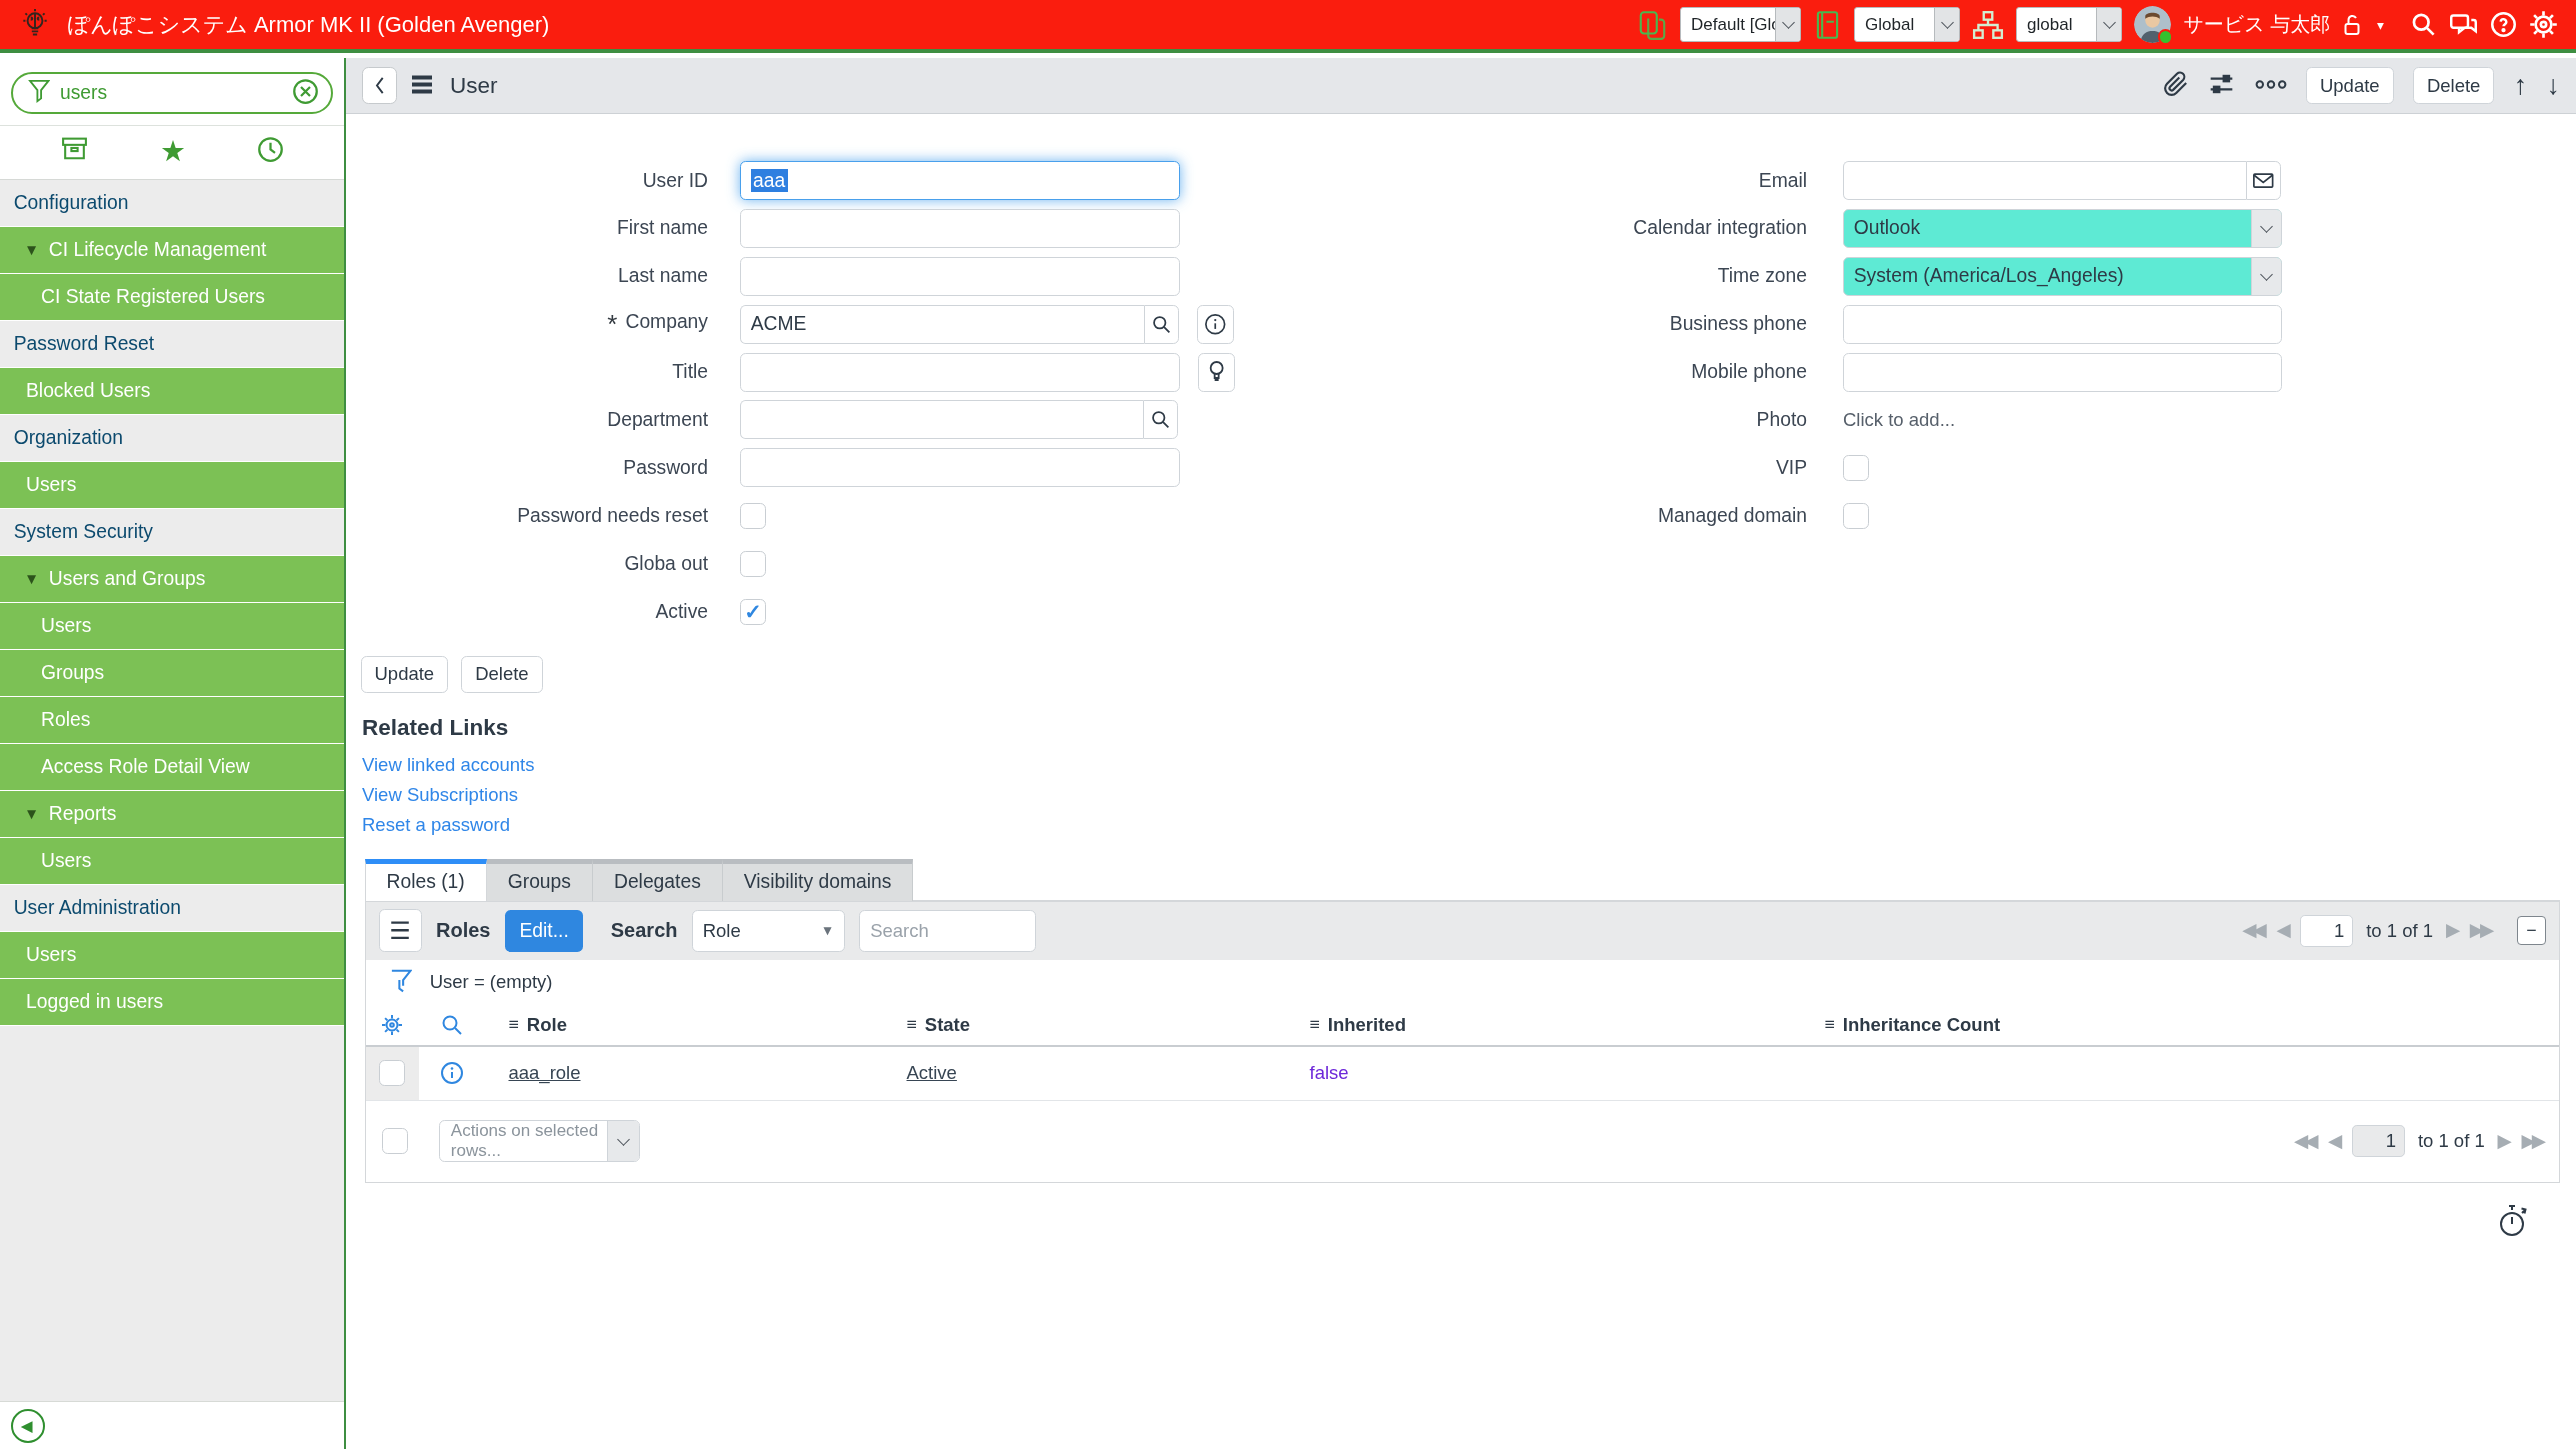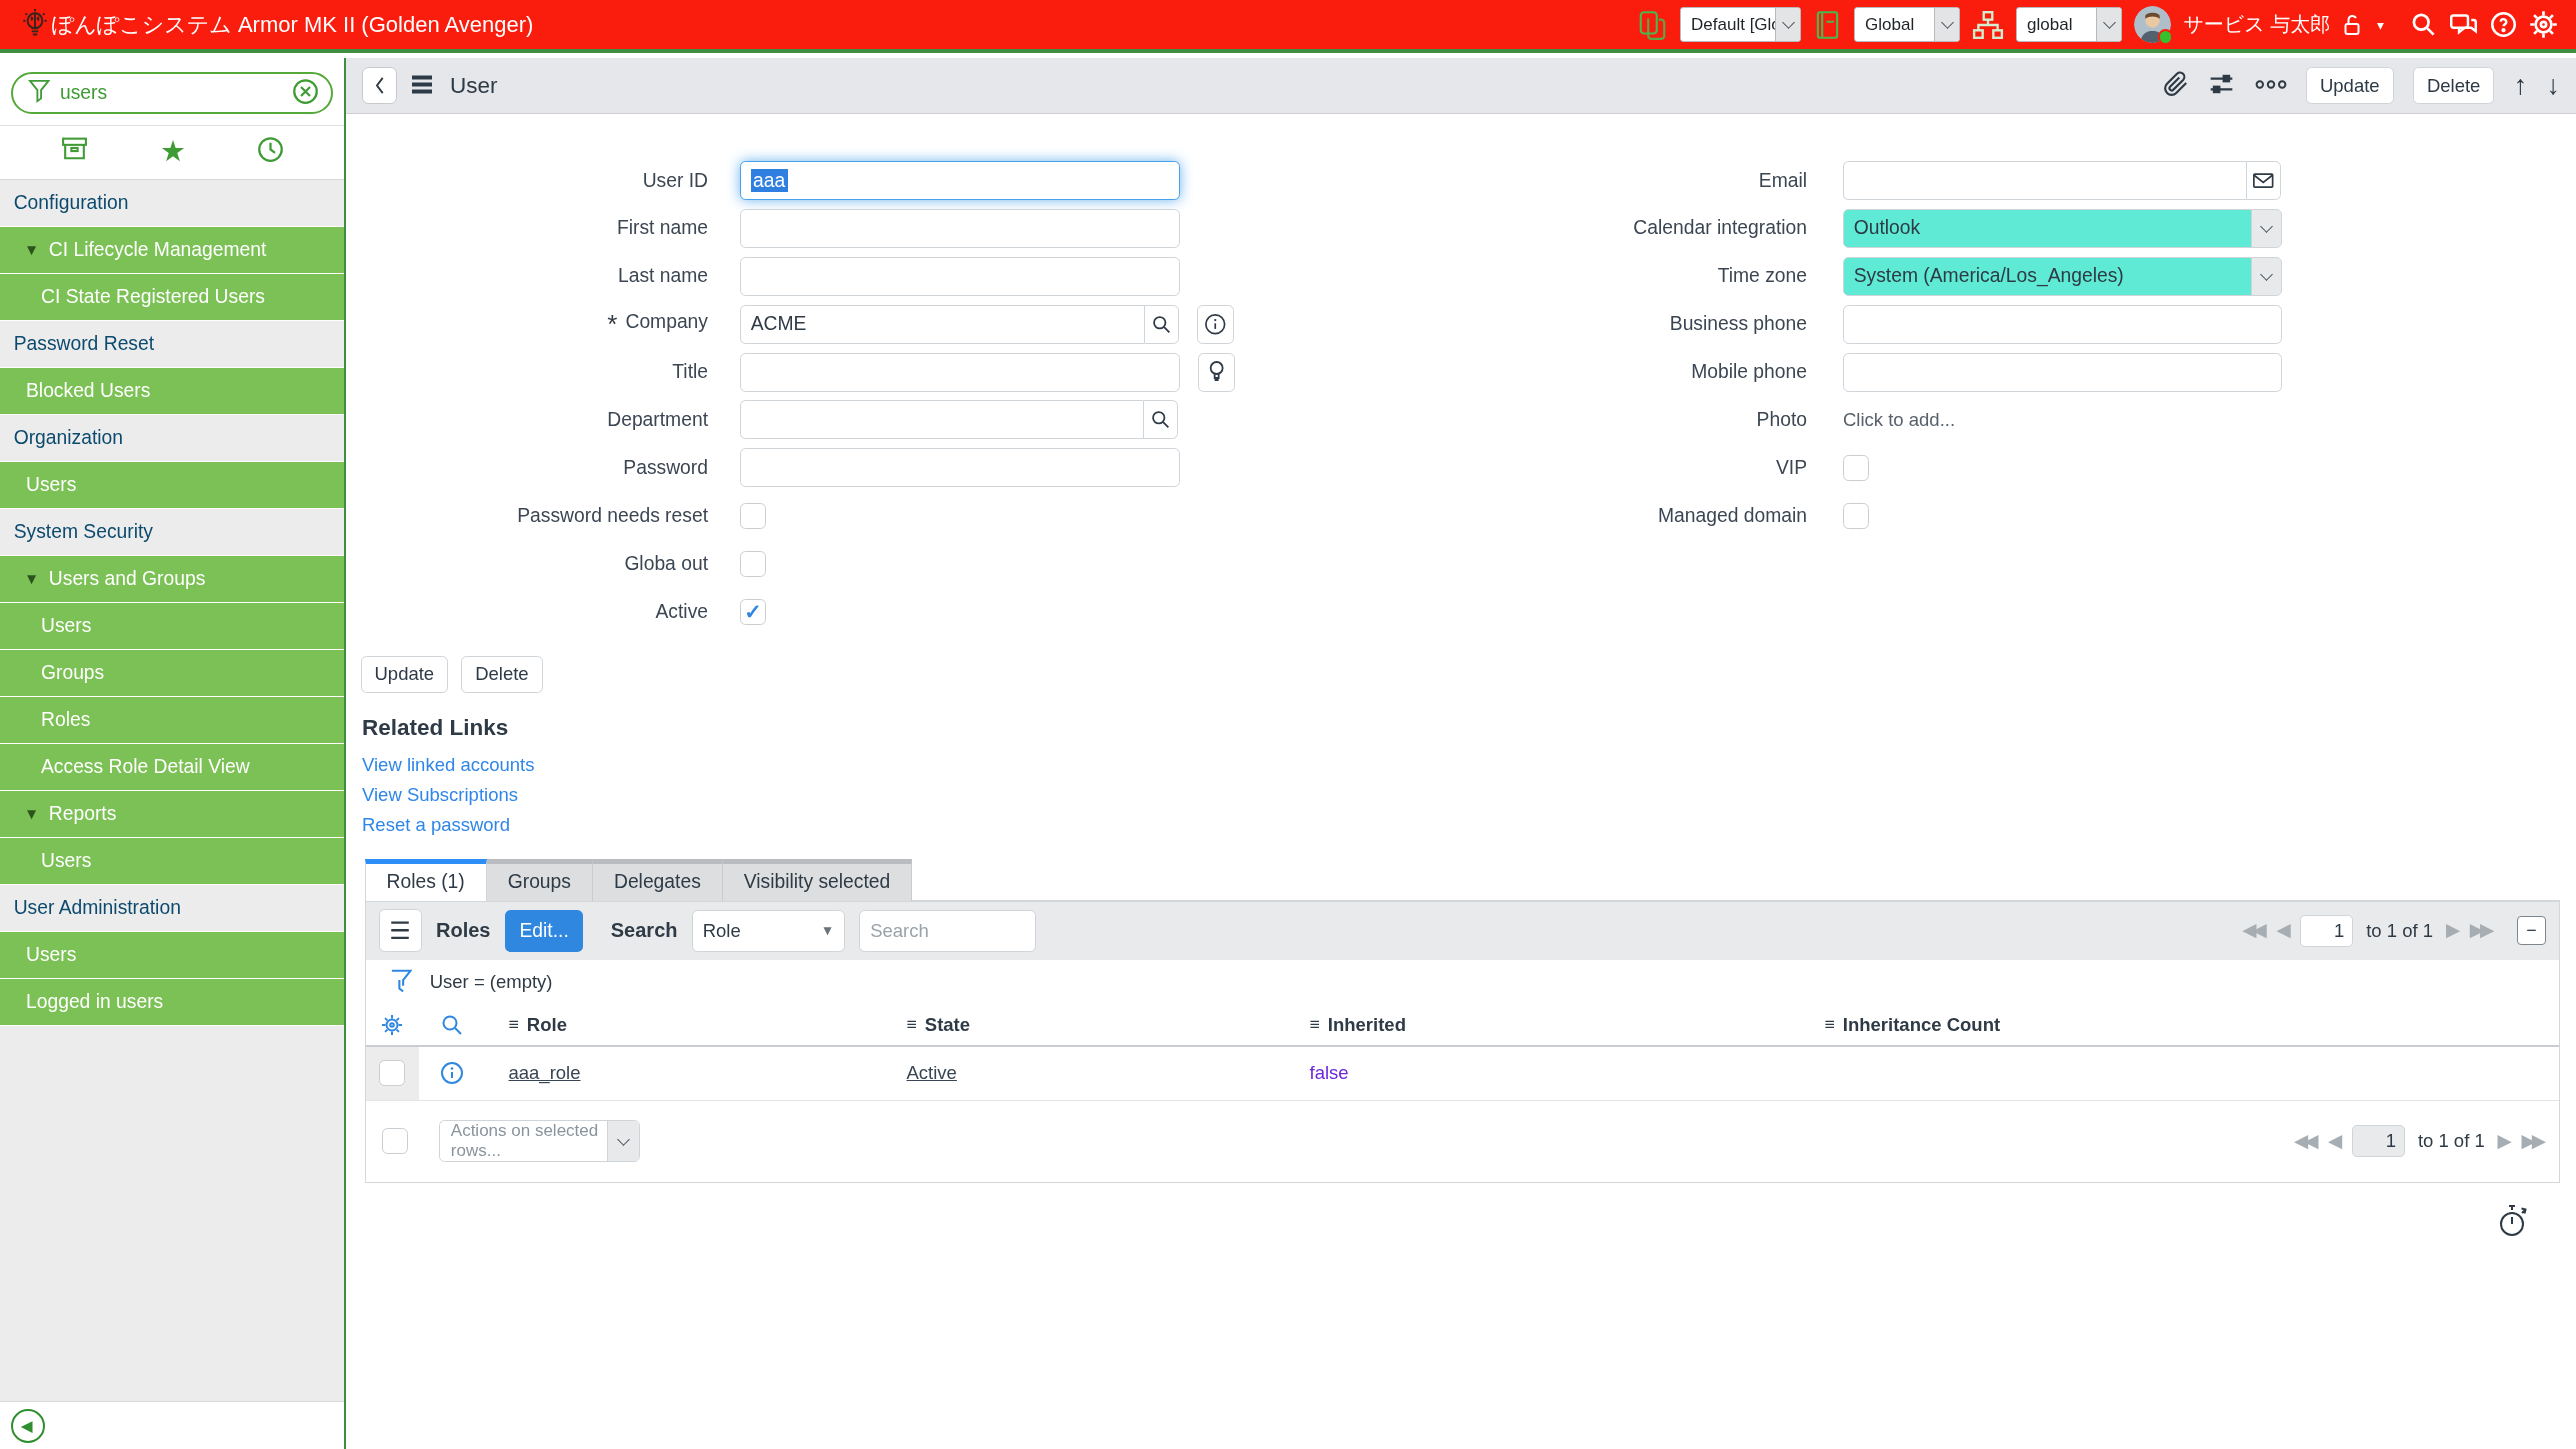--- a/index.html
+++ b/index.html
@@ -2,21 +2,21 @@
 <html style="font-size:13px"><head>
 <meta charset="utf-8">
 <style>
   html,body{margin:0;padding:0;background:#fff;}
   .screen{position:relative;width:2576px;height:1449px;overflow:hidden;
     font-family:"Liberation Sans",sans-serif;color:#2e3a46;}
 
   
   .topbar{position:absolute;top:0;left:0;right:0;height:53px;background:#fa1d0e;
     border-bottom:4.8px solid #3e8e41;display:flex;align-items:center;padding:0 17.7px;box-sizing:border-box;}
-  .brand{display:flex;align-items:center;}
+  .brand{display:flex;align-items:center;gap:16px;}
   .app-title{color:#fff;font-size:22px;white-space:nowrap;}
   .top-right{margin-left:auto;display:flex;align-items:center;gap:12px;}
   .hsel{height:35px;width:121px;background:#fff;border:0.8px solid #b6babd;border-radius:3.2px;
     display:flex;align-items:center;position:relative;padding:0 31px 0 9.7px;font-size:17px;color:#1f2428;
     overflow:hidden;white-space:nowrap;box-sizing:border-box;flex:none;}
   .hsel.s2,.hsel.s3{width:106px;}
   .hsel .seg{position:absolute;right:0;top:0;bottom:0;width:24px;background:#e2e4e6;
     border-left:0.8px solid #b6babd;display:flex;align-items:center;justify-content:center;}
   .chev{width:8px;height:8px;border-right:1.6px solid #4a5158;border-bottom:1.6px solid #4a5158;
     transform:rotate(45deg);margin-top:-3.2px;}
@@ -579,21 +579,21 @@
         <a class="rl-link">View linked accounts</a>
         <a class="rl-link">View Subscriptions</a>
         <a class="rl-link">Reset a password</a>
       </div>
 
       <div class="tabwrap">
         <div class="tabbar">
           <div class="tab active">Roles (1)</div>
           <div class="tab">Groups</div>
           <div class="tab">Delegates</div>
-          <div class="tab">Visibility selected</div>
+          <div class="tab">Visibility domains</div>
         </div>
       </div>
 
       <div class="listbox">
         <div class="lb-toolbar">
           <span class="menu-btn">
               <span class="bars">☰</span>
             </span>
           <span class="lb-title">Roles</span>
           <span class="edit-btn">Edit...</span>

